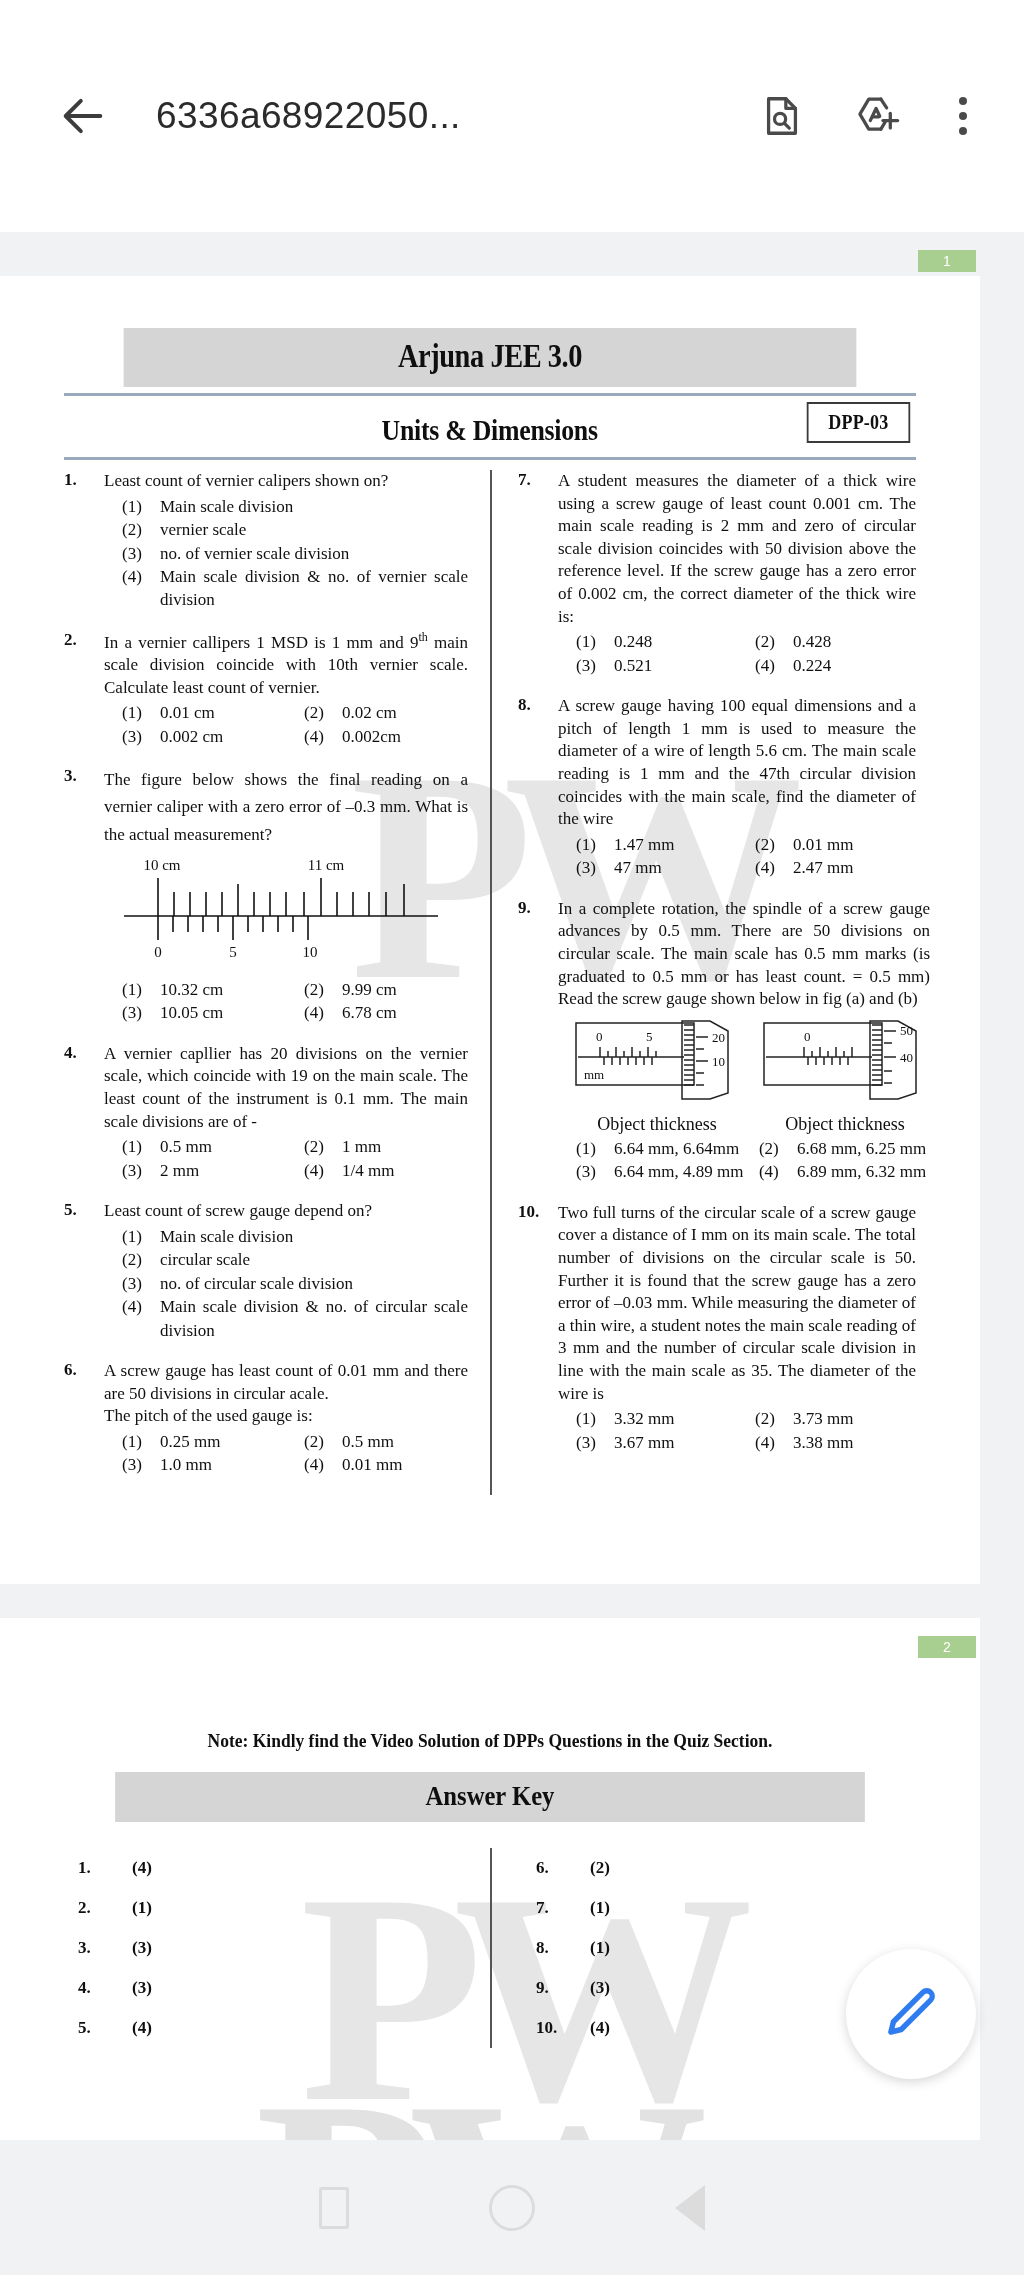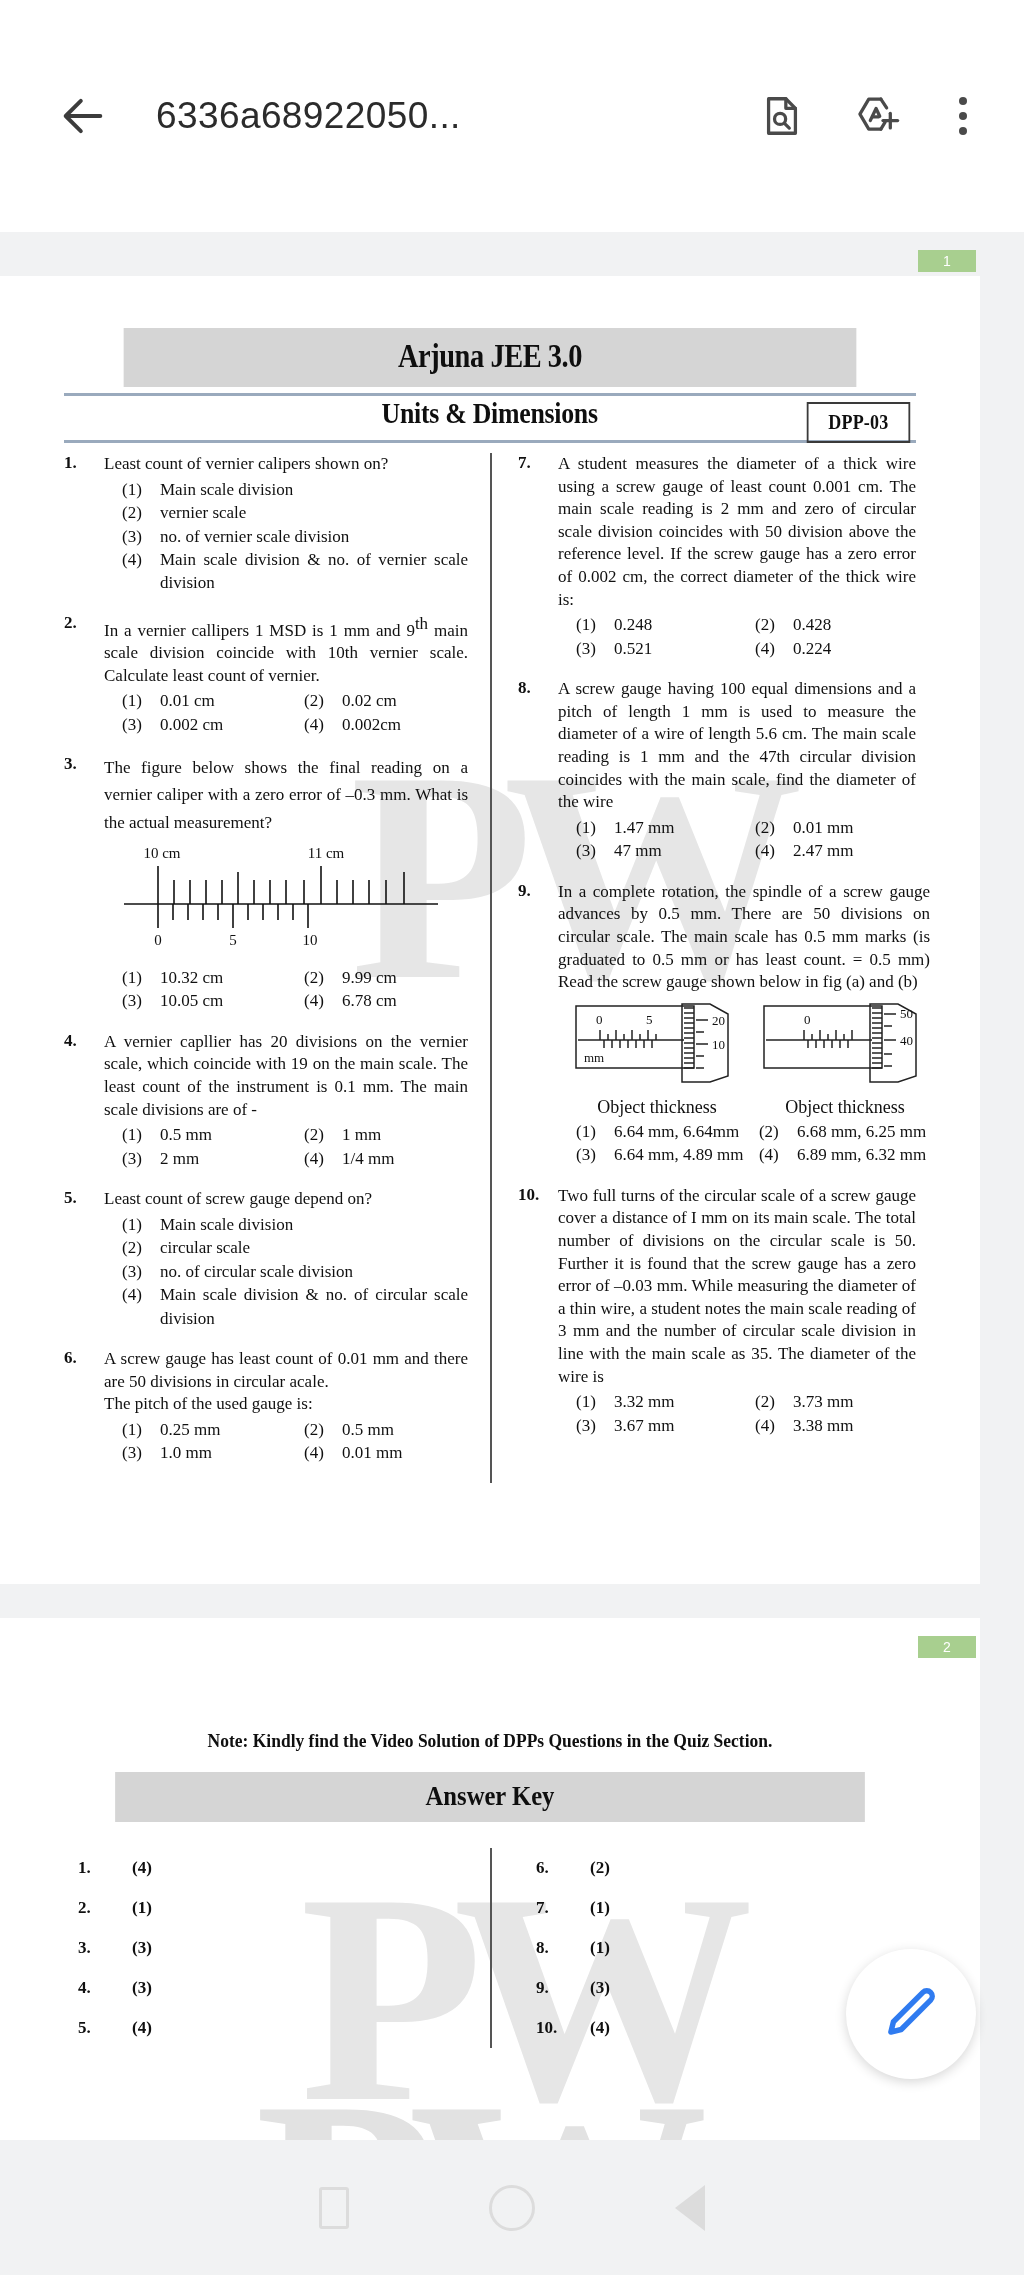--- a/index.html
+++ b/index.html
@@ -80,21 +80,21 @@
     font-size: 33px;
     letter-spacing: -.5px;
     padding: 10px 0 12px;
     color: #0f0f0f;
     font-family: "Liberation Serif", serif;
     transform: scaleX(.86);
   }
   .rule-thick { border-top: 3px solid #9aaabd; margin-top: 6px; }
   .subhead-row {
     display: flex; align-items: center; justify-content: center;
-    position: relative; padding: 0 0 10px;
+    position: relative; padding: 17px 0 10px;
   }
   .subhead {
     font-weight: bold; font-size: 30px; letter-spacing: -.3px;
     color: #0f0f0f; transform: scaleX(.86);
   }
   .dppbox {
     position: absolute; right: 0; top: 6px;
     border: 2px solid #3a3a3a;
     padding: 7px 22px;
     font-weight: bold; font-size: 20px;
@@ -119,21 +119,21 @@
   .opts { margin-top: 2px; }
   .opts.two { display: flex; flex-wrap: wrap; }
   .opt {
     font-size: 17px; line-height: 1.38; color:#101010;
     display: flex; padding-left: 18px;
   }
   .opts.two .opt { width: 50%; }
   .opt .n { width: 38px; flex: 0 0 38px; }
   .opt .t { flex: 1 1 auto; }
   .opt.wide .t { text-align: justify; }
-  sup { font-size: 17px; vertical-align: super; }
+  sup { font-size: 12px; vertical-align: super; }
 
   
   .vernier-fig { margin: 6px 0 12px 12px; }
   
   .sg-row { display: flex; gap: 18px; margin: 6px 0 2px 14px; }
   .sg-cap { text-align: center; font-size: 18px; color:#101010; margin-top:1px;}
 
   
   #page2 { padding: 112px 64px 60px 64px; min-height: 540px; }
   .note {

